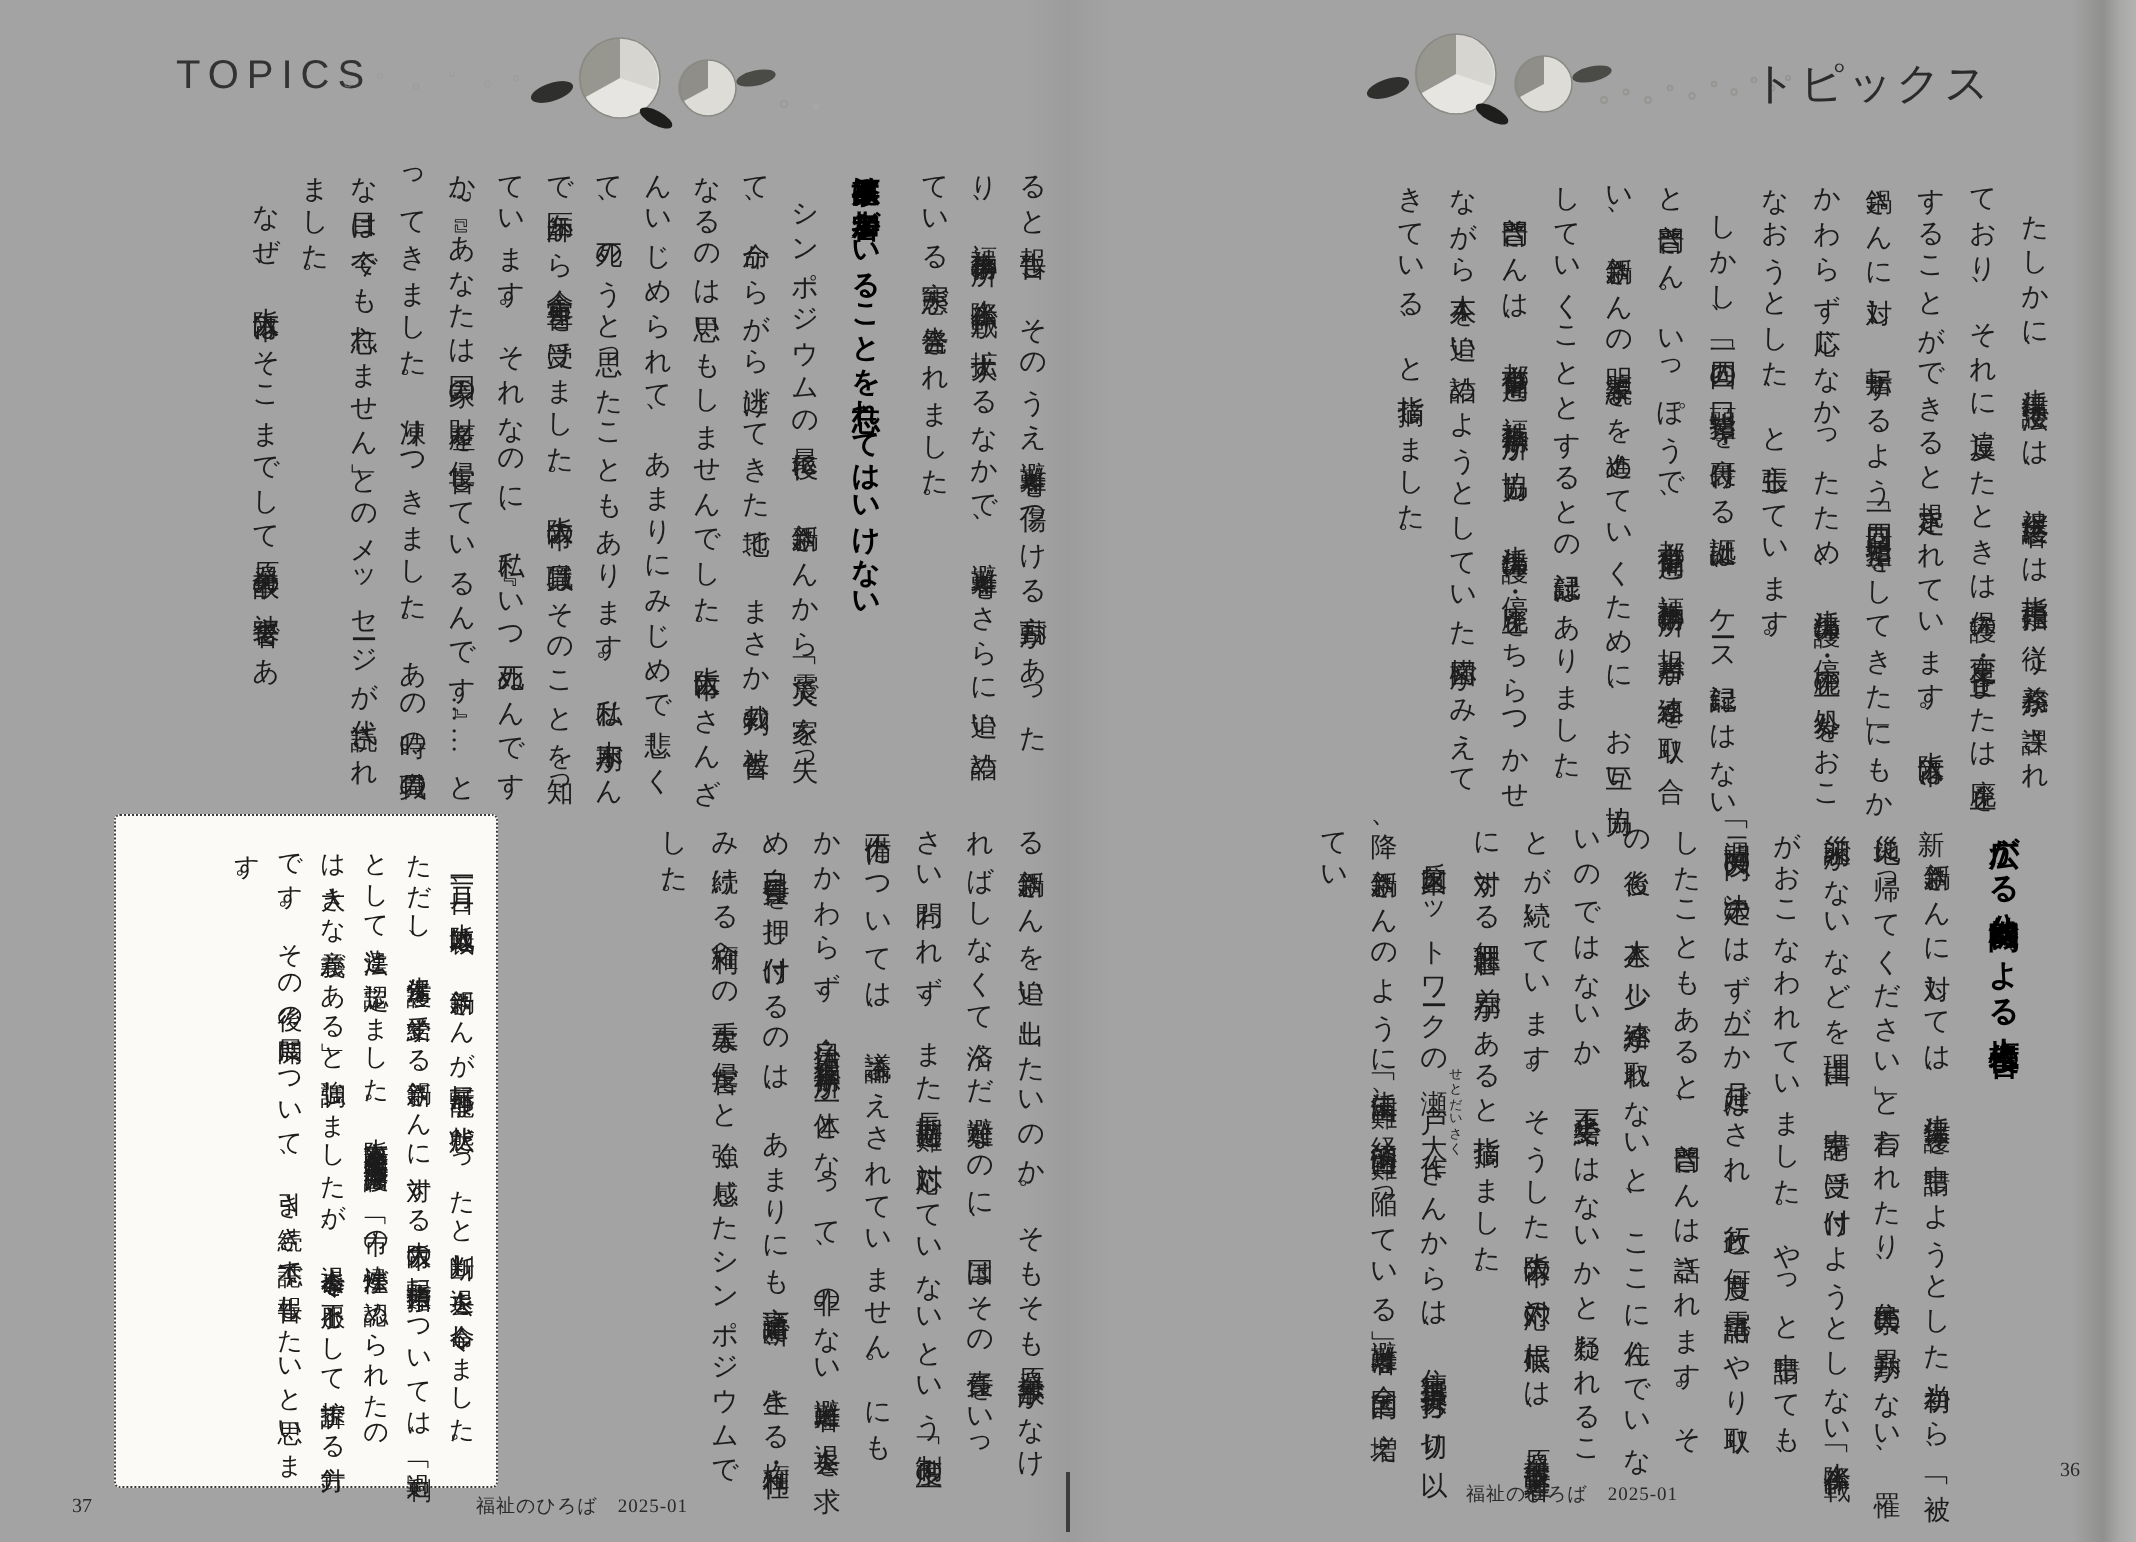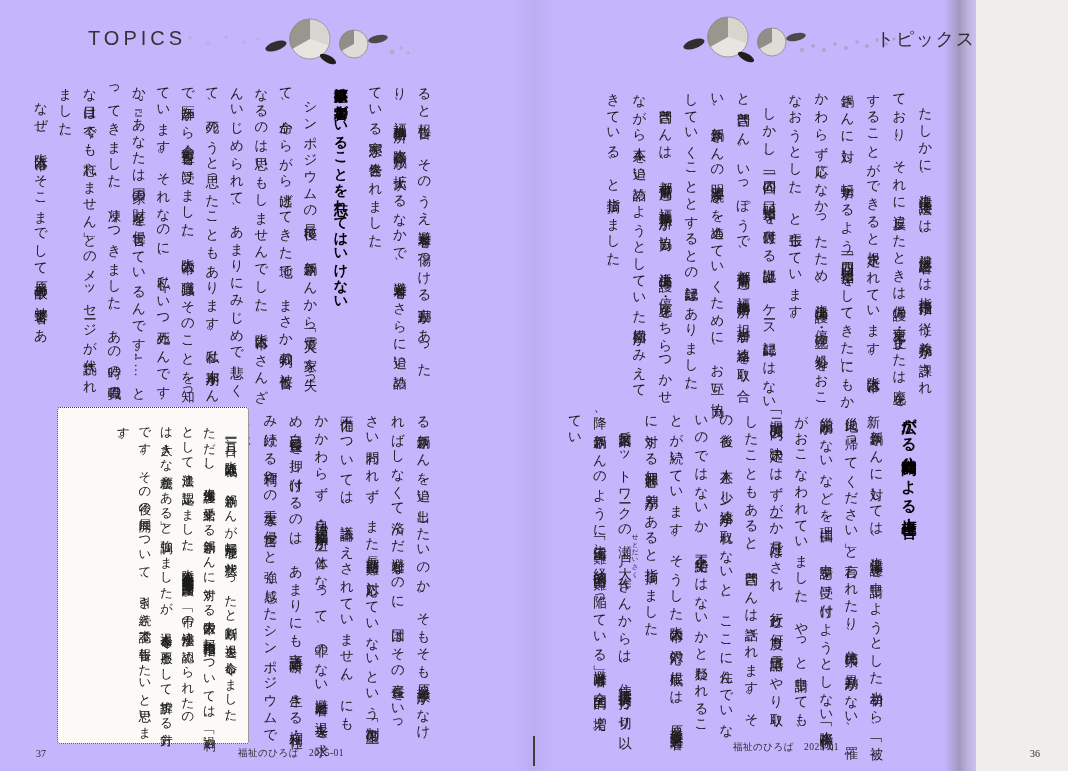--- a/index.html
+++ b/index.html
@@ -3,22 +3,22 @@
 <meta charset="utf-8">
 <style>
   html, body {
     margin: 0; padding: 0;
     width: 1068px; height: 771px;
     overflow: hidden;
     background: #efeeea;
   }
   .spread {
     position: relative;
-    width: 976px; height: 771px;
-    background: #c4b5fd;
+    width: 1068px; height: 771px;
+    background: #a3a3a3;
     font-family: "Liberation Serif", "DejaVu Serif", serif;
     color: #1c1c1c;
   }
   
   .edge-right {
     position: absolute; top: 0; right: 0;
     width: 32px; height: 100%;
     background: linear-gradient(to right,
       rgba(140,140,138,0) 0%,
       rgba(125,125,122,0.50) 48%,
@@ -37,21 +37,21 @@
   }
   
   .topics-en {
     position: absolute; left: 88px; top: 27px;
     font-family: "Liberation Sans", "DejaVu Sans", sans-serif;
     font-size: 20px; letter-spacing: 4px; color: #333;
   }
   .topics-ja {
     position: absolute; left: 876px; top: 27px;
     font-family: "Liberation Sans", "DejaVu Sans", sans-serif;
-    font-size: 18px; letter-spacing: 1.5px; color: #2b2b2b;
+    font-size: 22px; letter-spacing: 1.5px; color: #2b2b2b;
   }
   .flowers-left  { position: absolute; left: 262px; top: 12px; }
   .flowers-right { position: absolute; left: 680px; top: 10px; }
   .dots-left  { position: absolute; left: 168px; top: 30px; opacity: .45; }
   .dots-right { position: absolute; left: 798px; top: 34px; opacity: .7; }
   
   .vtext {
     position: absolute;
     writing-mode: vertical-rl;
     -webkit-writing-mode: vertical-rl;
@@ -94,21 +94,21 @@
     line-height: 21.5px;
   }
   
   .pn, .ft {
     position: absolute;
     font-family: "Liberation Serif", "DejaVu Serif", serif;
     color: #2a2a2a;
   }
   .pn { font-size: 10px; }
   .pn-37 { left: 36px;  top: 748px; }
-  .pn-36 { left: 1030px; top: 748px; }
+  .pn-36 { left: 1030px; top: 730px; }
   .ft { font-size: 9.5px; letter-spacing: 0.5px; }
   .ft-37 { left: 238px; top: 747px; }
   .ft-36 { left: 733px; top: 741px; }
 </style>
 </head>
 <body>
 
 <div class="spread">
 
   <div class="gutter"></div>

